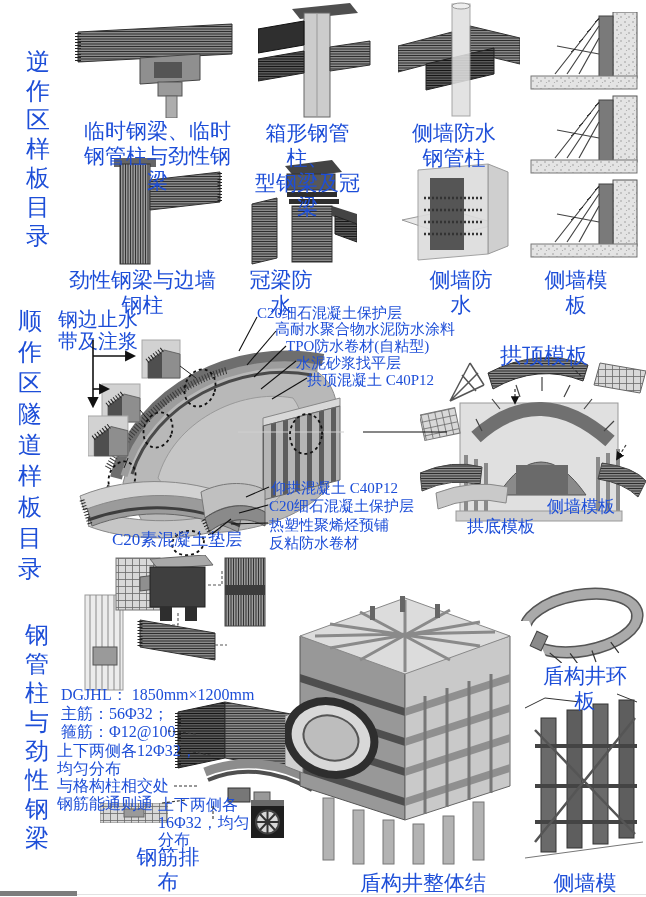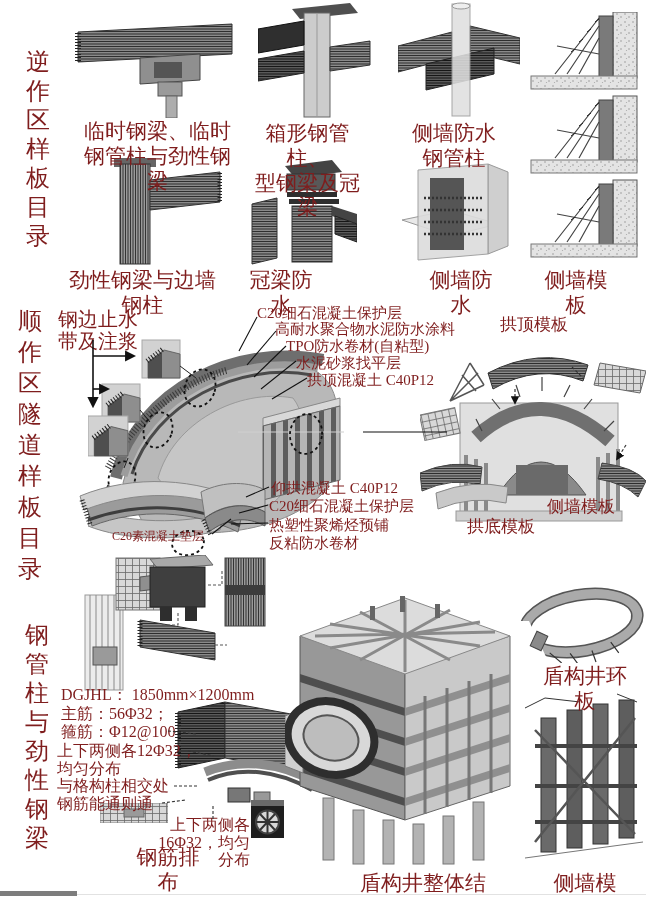--- a/index.html
+++ b/index.html
@@ -1,17 +1,17 @@
 <!DOCTYPE html>
 <html><head>
 <meta charset="utf-8">
 <style>
   html,body{margin:0;padding:0;background:#fff;}
   .page{position:relative;width:646px;height:897px;background:#ffffff;overflow:hidden;
-        font-family:"Liberation Serif","DejaVu Serif",serif;color:#7f1d1d;}
+        font-family:"Liberation Serif","DejaVu Serif",serif;color:#1d4ed8;}
   .vtitle{position:absolute;width:30px;font-size:24px;line-height:29px;text-align:center;
           word-break:break-all;white-space:normal;}
   .vtitle.lh31{line-height:31px;}
   .cap{position:absolute;font-size:21px;line-height:1.18;text-align:center;white-space:pre-line;}
   .lbl{position:absolute;font-size:15px;line-height:1.12;white-space:pre-line;}
   .note{position:absolute;font-size:16px;line-height:1.1;white-space:pre-line;}
   .art{position:absolute;}
   .overlay{position:absolute;left:0;top:0;pointer-events:none;}
   .bbar{position:absolute;left:0;top:891px;width:77px;height:5px;background:#7d7d7d;}
   .bline{position:absolute;left:77px;top:894px;width:569px;height:1px;background:#e2e2e2;}
@@ -203,28 +203,28 @@
     <path d="M8,42L16,58" stroke="#222" stroke-width="4" stroke-dasharray="1,2"></path>
   </svg>
 
   <div class="lbl" style="left:58px;top:308px;font-size:20px">钢边止水
 带及注浆</div>
   <div class="lbl" style="left:257px;top:305px">C20细石混凝土保护层</div>
   <div class="lbl" style="left:275px;top:321px">高耐水聚合物水泥防水涂料</div>
   <div class="lbl" style="left:286px;top:338px">TPO防水卷材(自粘型)</div>
   <div class="lbl" style="left:296px;top:355px">水泥砂浆找平层</div>
   <div class="lbl" style="left:307px;top:372px">拱顶混凝土 C40P12</div>
-  <div class="lbl" style="left:500px;top:315px;font-size:17px">拱顶模板</div>
+  <div class="lbl" style="left:500px;top:344px;font-size:22px">拱顶模板</div>
   <div class="lbl" style="left:547px;top:497px;font-size:17px">侧墙模板</div>
   <div class="lbl" style="left:467px;top:517px;font-size:17px">拱底模板</div>
   <div class="lbl" style="left:271px;top:480px">仰拱混凝土 C40P12</div>
   <div class="lbl" style="left:269px;top:498px">C20细石混凝土保护层</div>
   <div class="lbl" style="left:269px;top:516px;line-height:1.2">热塑性聚烯烃预铺
 反粘防水卷材</div>
-  <div class="lbl" style="left:112px;top:530px;font-size:12px">C20素混凝土垫层</div>
+  <div class="lbl" style="left:112px;top:530px;font-size:17px">C20素混凝土垫层</div>
 
   <svg class="art" style="left:80px;top:555px" width="190" height="145" viewBox="0 0 190 145">
     <rect x="5" y="40" width="38" height="95" fill="#ececec" stroke="#999"></rect>
     <path d="M10,40V135M16,40V135M22,40V135M28,40V135M34,40V135M40,40V135" stroke="#8a8a8a"></path>
     <rect x="13" y="92" width="24" height="18" fill="#9a9a9a" stroke="#555"></rect>
     <rect x="36" y="3" width="44" height="52" fill="url(#pg)" stroke="#777"></rect>
     <polygon points="60,22 92,18 92,32 60,36" fill="#8f8f8f" stroke="#555"></polygon>
     <polygon points="70,4 125,0 133,10 78,14" fill="#a9a9a9" stroke="#666"></polygon>
     <rect x="70" y="12" width="55" height="40" fill="#3f3f3f" stroke="#222"></rect>
     <rect x="80" y="52" width="12" height="14" fill="#2e2e2e"></rect>
@@ -318,21 +318,21 @@
     <path d="M0,168L118,152" stroke="#777"></path>
   </svg>
 
   <div class="note" style="left:61px;top:686px">DGJHL： 1850mm×1200mm</div>
   <div class="note" style="left:61px;top:705px">主筋：56Φ32；</div>
   <div class="note" style="left:61px;top:723px">箍筋：Φ12@100</div>
   <div class="note" style="left:57px;top:742px">上下两侧各12Φ32，
 均匀分布</div>
   <div class="note" style="left:57px;top:777px">与格构柱相交处
 钢筋能通则通</div>
-  <div class="note" style="left:158px;top:816px;width:92px;text-align:right">上下两侧各
+  <div class="note" style="left:158px;top:796px;width:92px;text-align:left">上下两侧各
 16Φ32，均匀
 分布</div>
 
   <div class="cap" style="left:128px;top:845px;width:80px">钢筋排布</div>
   <div class="cap" style="left:358px;top:871px;width:130px">盾构井整体结构</div>
   <div class="cap" style="left:540px;top:664px;width:90px">盾构井环板</div>
   <div class="cap" style="left:550px;top:871px;width:70px">侧墙模板</div>
 
   <svg class="overlay" width="646" height="897" viewBox="0 0 646 897">
     <g stroke="#111" stroke-width="1.6" fill="none">

